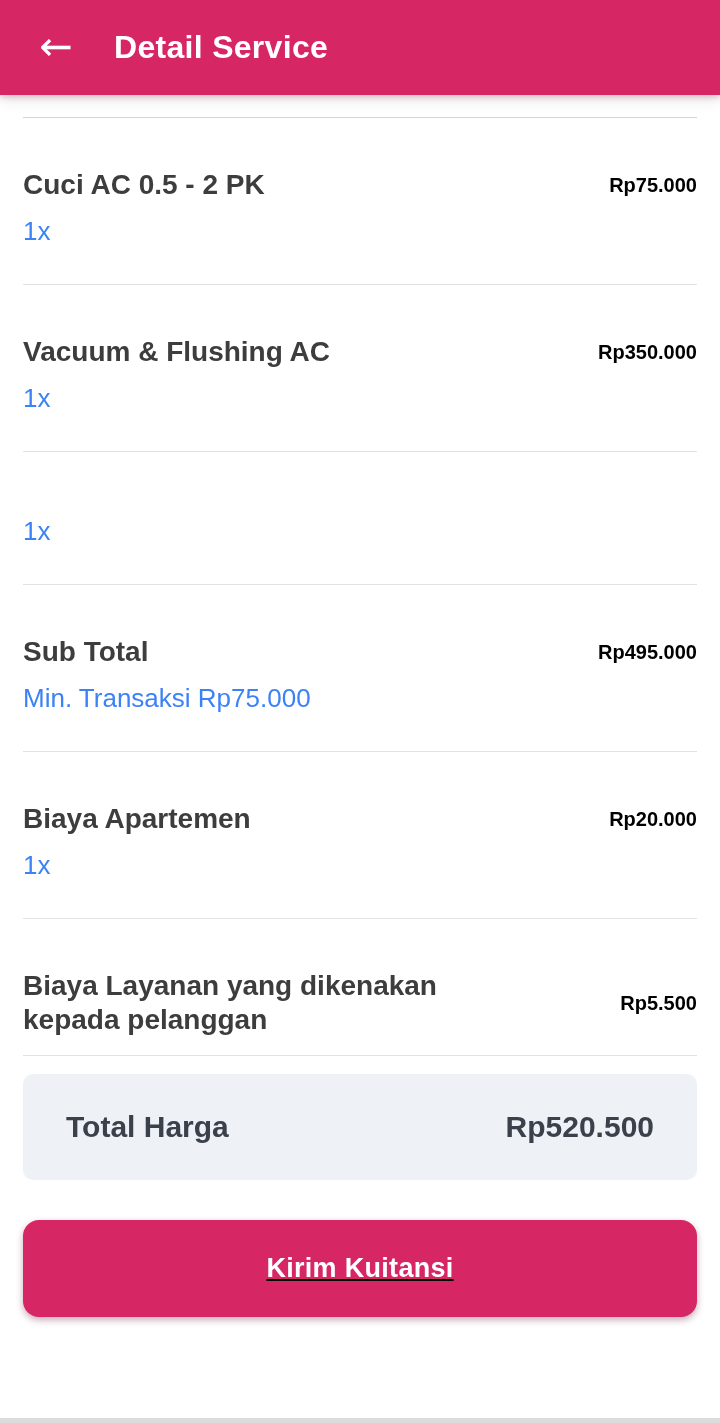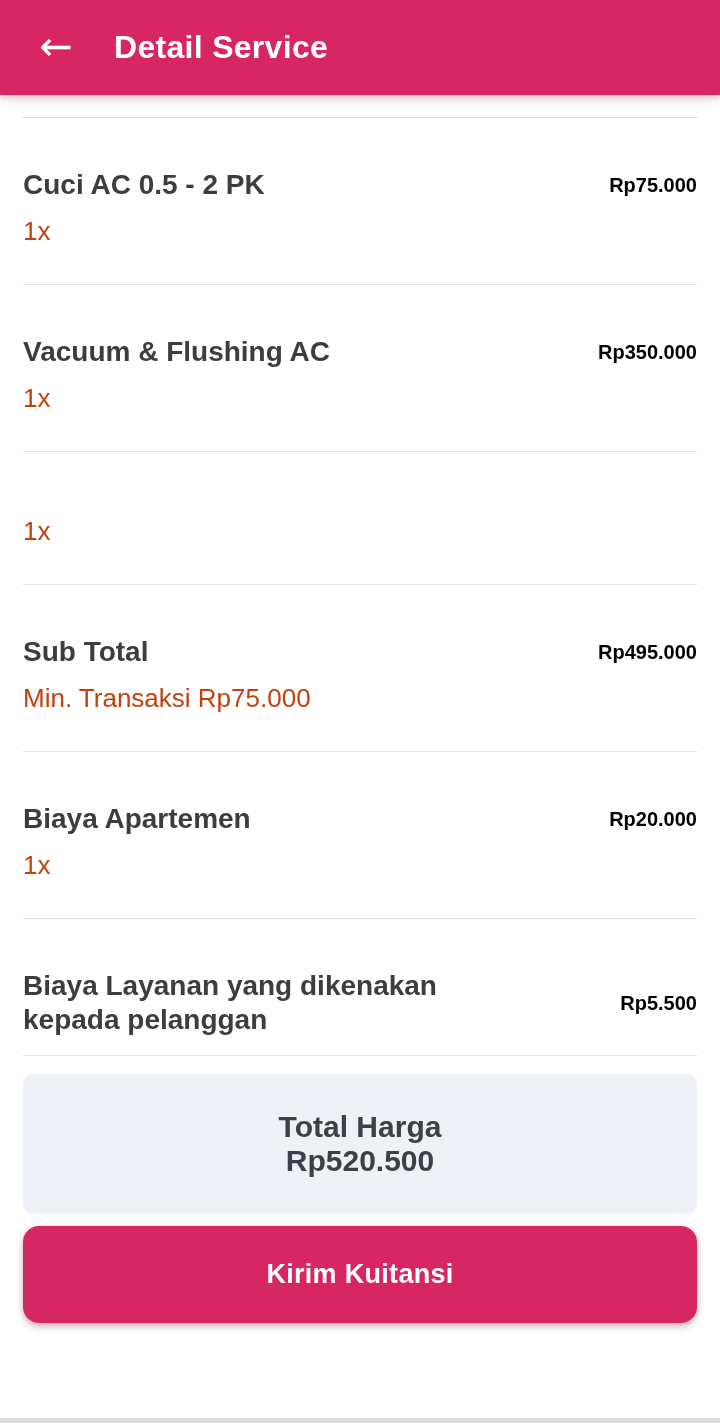--- a/index.html
+++ b/index.html
@@ -72,56 +72,56 @@
     line-height: 34px;
     font-weight: 700;
     color: #000000;
     white-space: nowrap;
   }
   .item-sub {
     margin-top: 14px;
     font-size: 26px;
     line-height: 30px;
     font-weight: 400;
-    color: #c2410c;
+    color: #3b82f6;
   }
   .list-item.no-sub {
     padding-bottom: 18px;
   }
 
   
   .total-card {
     margin-top: 18px;
     background: #eef1f6;
     border-radius: 10px;
     padding: 36px 43px;
     display: flex;
     justify-content: space-between;
     align-items: center;
-    flex-direction: column;
   }
   .total-label, .total-value {
     font-size: 30px;
     font-weight: 700;
     color: #3a414b;
   }
 
   
   .primary-btn {
-    margin-top: 12px;
+    margin-top: 40px;
     width: 100%;
     height: 97px;
     background: #d62663;
     border: none;
     border-radius: 16px;
     display: flex;
     align-items: center;
     justify-content: center;
     cursor: pointer;
     box-shadow: 0 3px 7px rgba(100, 15, 50, 0.35);
+    text-decoration: underline;
   }
   .primary-btn-label {
     color: #ffffff;
     font-size: 27px;
     font-weight: 700;
     letter-spacing: 0.3px;
   }
 
   
   .home-bar {

